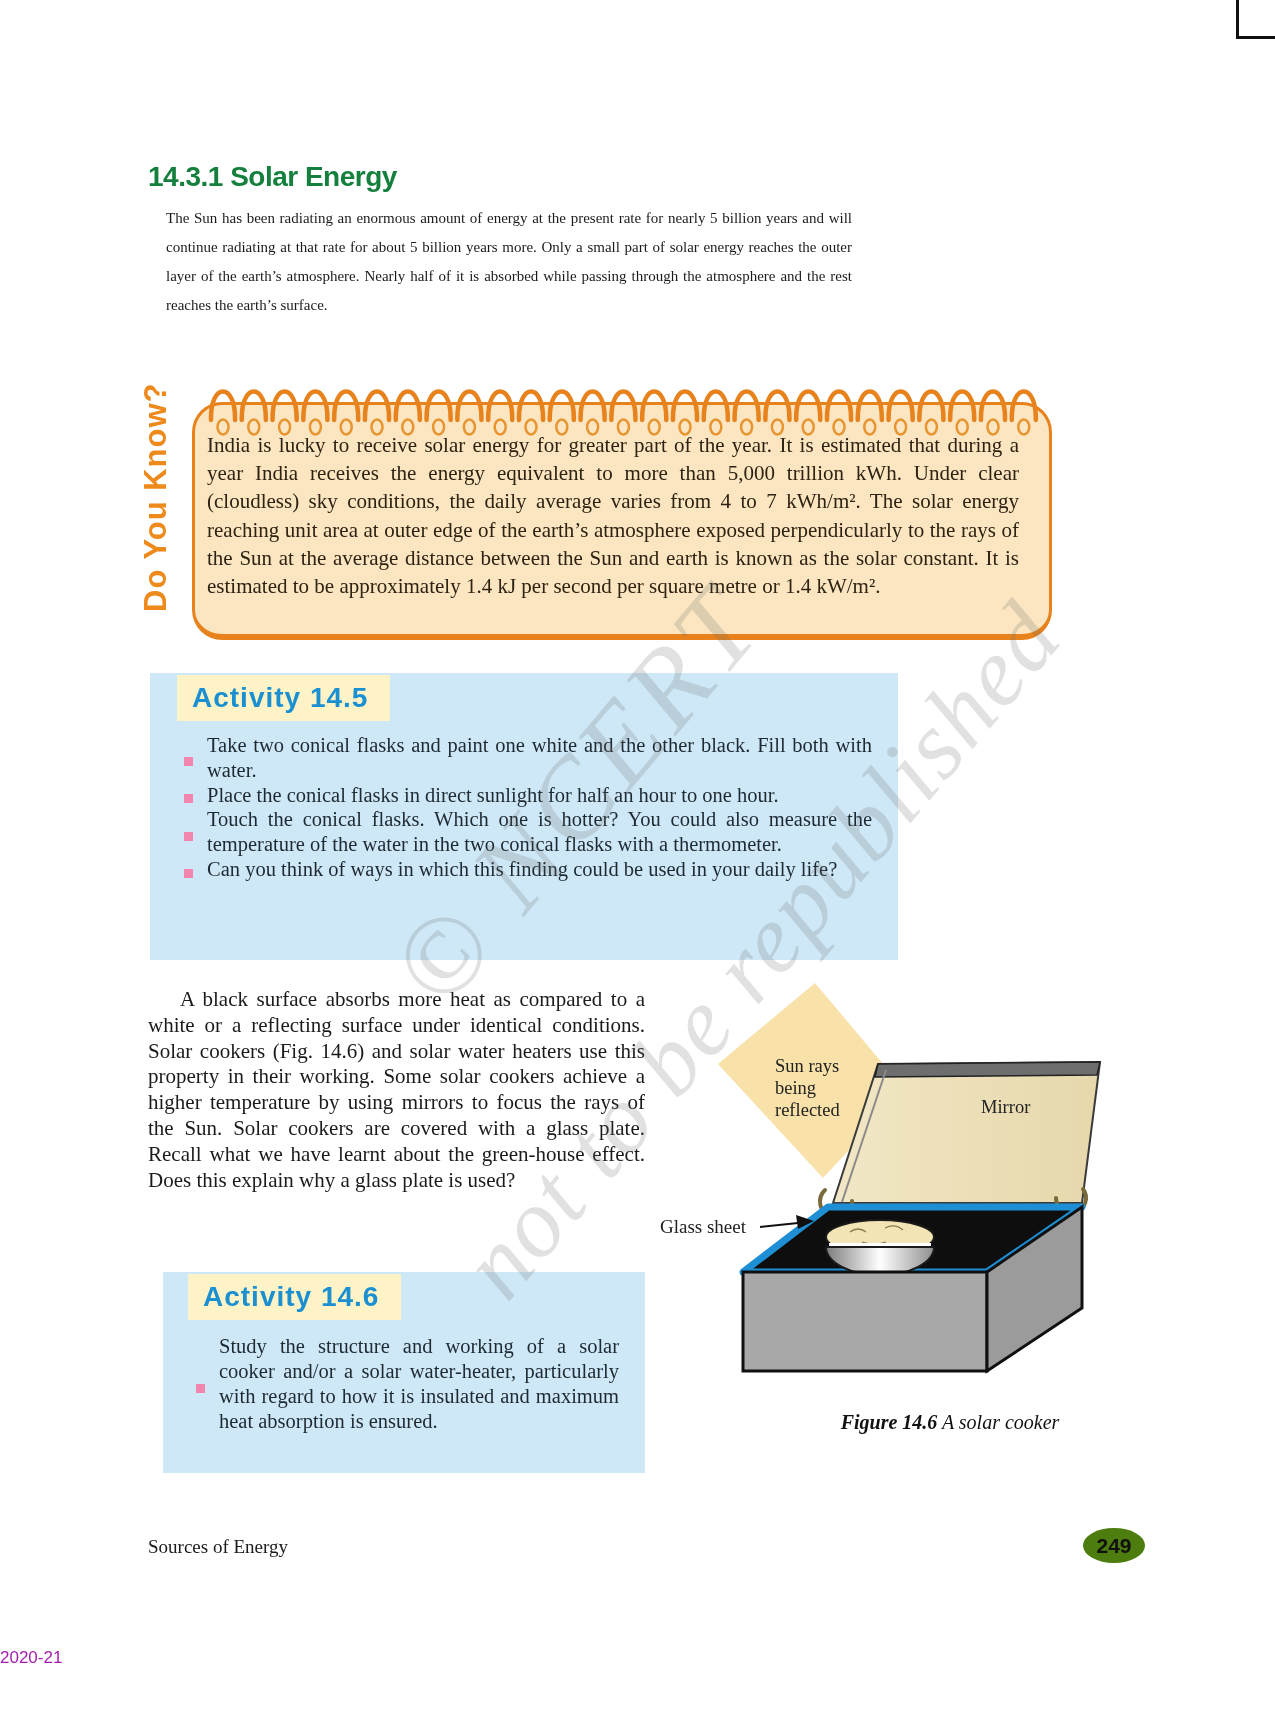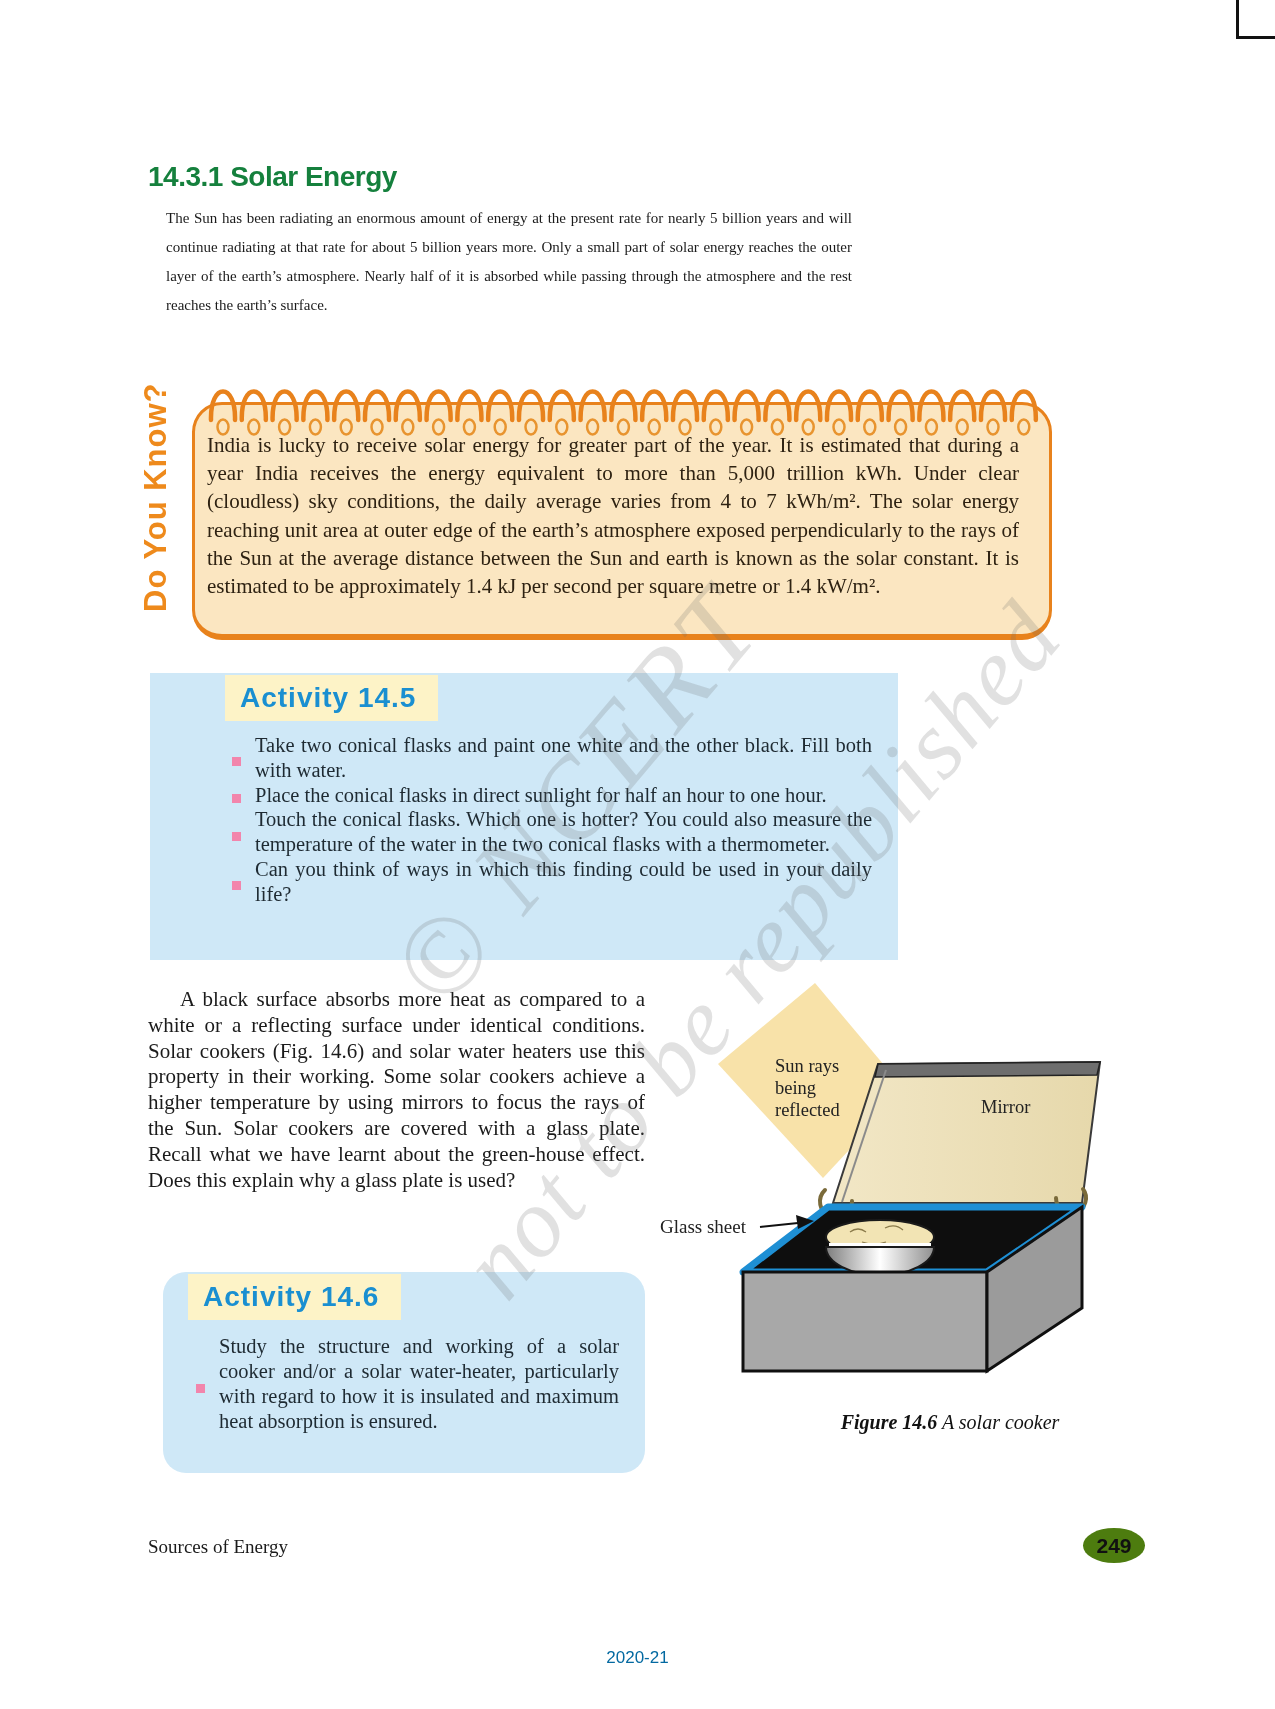--- a/index.html
+++ b/index.html
@@ -40,22 +40,22 @@
   }
   .dyk-side {
     left:138px; top:612px; transform-origin:0 0; transform:rotate(-90deg);
     white-space:nowrap; font-family:"Liberation Sans", sans-serif;
     font-weight:bold; font-size:31px; color:#ee8a1c; letter-spacing:1px;
   }
   #coil-svg { left:205px; top:378px; }
 
   
   .act-box { background:#cfe8f7; box-sizing:border-box; }
-  .act1 { left:150px; top:673px; width:748px; height:287px;padding-left:48px; }
-  .act2 { left:163px; top:1272px; width:482px; height:201px;border-radius:23px; }
+  .act1 { left:150px; top:673px; width:748px; height:287px; }
+  .act2 { left:163px; top:1272px; width:482px; height:201px; }
   .act-title {
     display:inline-block; background:#fdf3c7; color:#1a8fd1;
     font-family:"Liberation Sans", sans-serif; font-weight:bold; font-size:28px;
     padding:7px 22px 7px 15px; letter-spacing:1px;
   }
   .act1 .act-title { margin:2px 0 0 27px; }
   .act2 .act-title { margin:2px 0 0 25px; }
   .act-list { list-style:none; margin:12px 26px 0 34px; padding:0;
     font-size:20.5px; line-height:24.8px; color:#1e2a32; }
   .act2 .act-list { margin:14px 26px 0 33px; line-height:25px; }
@@ -71,22 +71,22 @@
   }
   .fig-caption .cap-b { font-weight:bold; }
 
   
   .footer-left { left:148px; top:1536px; font-size:19px; color:#1b1b1b; }
   .page-badge {
     left:1083px; top:1528px; width:62px; height:35px; background:#4d7c0f;
     border-radius:50%; display:flex; align-items:center; justify-content:center;
     font-family:"Liberation Sans", sans-serif; font-weight:bold; font-size:21px; color:#111;
   }
-  .year-mark { left:0; top:1648px; width:1275px; text-align:center;
-    font-family:"Liberation Sans", sans-serif; font-size:17px; color:#0369a1; }
+  .year-mark { left:0; top:1648px; width:1275px; text-align:left;
+    font-family:"Liberation Sans", sans-serif; font-size:17px; color:#a21caf; }
 
   
   .watermark {
     left:90px; top:340px; width:1150px; height:1060px;
     display:flex; flex-direction:column; align-items:center; justify-content:center;
     gap:120px; transform:rotate(-50deg); pointer-events:none; z-index:10;
     font-style:italic; color:rgba(105,105,105,0.20); white-space:nowrap;
   }
   .watermark .wm1 { font-size:112px; letter-spacing:6px; }
   .watermark .wm2 { font-size:98px; letter-spacing:2px; }

